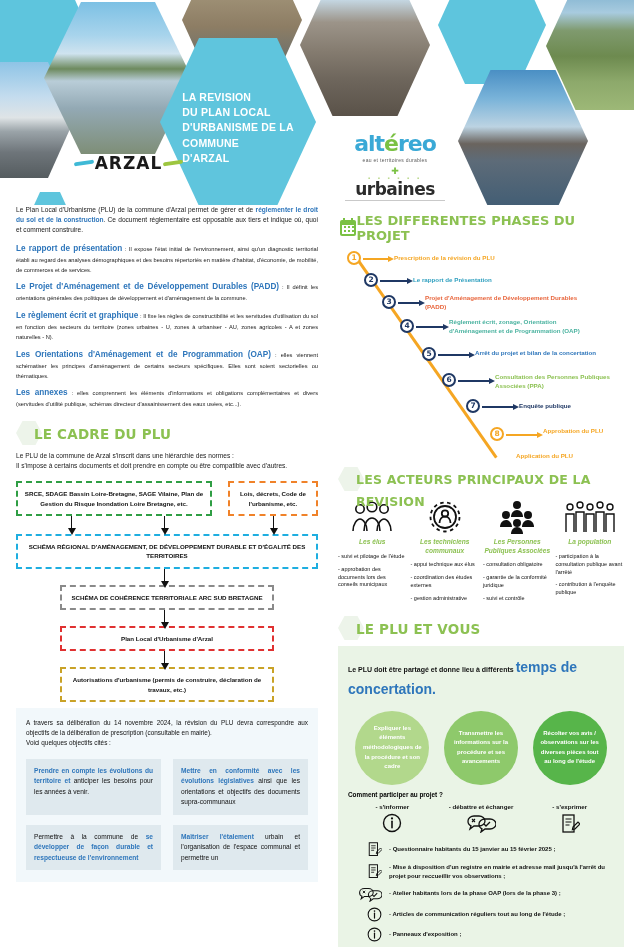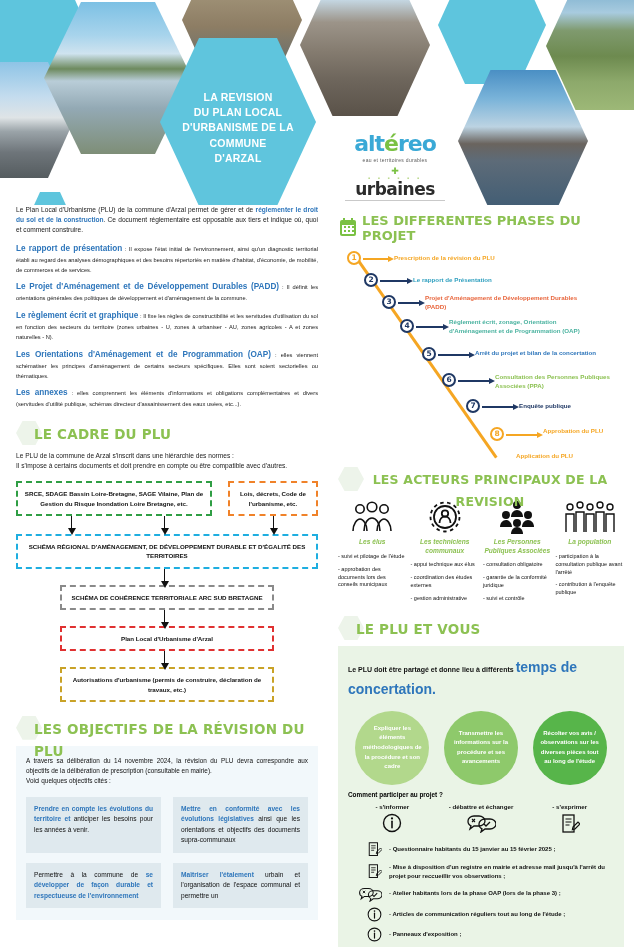--- a/index.html
+++ b/index.html
@@ -48,21 +48,21 @@
   }
 
   .title-hex {
     position: absolute;
     background: #5fc5dd;
     clip-path: polygon(25% 0%, 75% 0%, 100% 50%, 75% 100%, 25% 100%, 0% 50%);
     display: flex; align-items: center; justify-content: center;
   }
   .title-hex .ttl {
     color: #fff; font-size: 10.5px; font-weight: 600; line-height: 1.45;
-    text-align: center; letter-spacing: .2px; padding: 0 10px; margin-top: 12px;
+    letter-spacing: .2px; padding: 0 10px; margin-top: 12px;
   }
 
   
   .logo-arzal { position: absolute; left: 76px; top: 150px; width: 105px; height: 26px; }
   .logo-arzal .word {
     font-family: "DejaVu Sans", sans-serif; font-weight: 700; font-size: 17px;
     letter-spacing: 1px; color: #1a1a1a; text-align: center; line-height: 26px;
   }
   .logo-arzal .swoosh-l, .logo-arzal .swoosh-r {
     position:absolute; top:11px; width:20px; height:4px; border-radius:3px;
@@ -136,21 +136,21 @@
 
   
   .obj-panel { background:#f2f8fb; padding:10px 10px 12px; margin-top:6px; }
   .obj-intro { font-size:6.4px; line-height:1.6; text-align:justify; color:#111; }
   .obj-grid { display:grid; grid-template-columns:1fr 1fr; gap:10px 12px; margin-top:10px; }
   .obj-card { background:#dfe9ee; padding:7px 8px; font-size:6.6px; line-height:1.6; text-align:justify; }
   .obj-card .b { color:#2e76bb; font-weight:700; }
   .obj-card .n { color:#111; }
 
   
-  .phase-head { display:flex; align-items:center; gap:6px; margin:8px 0 4px 2px; }
+  .phase-head { display:flex; align-items:center; margin:8px 0 4px 2px; }
   .cal-icon { width:17px; height:16px; background:#7ac143; border-radius:2px; position:relative; }
   .cal-icon::before {
     content:""; position:absolute; left:2px; right:2px; top:5px; bottom:2px;
     background: repeating-linear-gradient(90deg,#fff 0 2px,transparent 2px 4px),
                 repeating-linear-gradient(0deg,#fff 0 2px,transparent 2px 4px);
   }
   .cal-icon::after {
     content:""; position:absolute; left:3px; top:-2px; width:2px; height:4px; background:#7ac143;
     box-shadow: 8px 0 0 #7ac143;
   }
@@ -234,20 +234,25 @@
   <div class="title-hex" style="left:160px;top:38px;width:156px;height:168px;">
     <div class="ttl">
       <div>LA REVISION</div>
       <div>DU PLAN LOCAL</div>
       <div>D'URBANISME DE LA</div>
       <div>COMMUNE</div>
       <div>D'ARZAL</div>
     </div>
   </div>
 
+  <div class="logo-arzal">
+    <div class="swoosh-l"></div>
+    <div class="word">ARZAL</div>
+    <div class="swoosh-r"></div>
+  </div>
 
   <div class="logo-altereo">
     <div class="nm"><span>alt</span><span class="acc">é</span><span>reo</span></div>
     <div class="sub">eau et territoires durables</div>
   </div>
 
   <div class="logo-calidris">
     <div class="bird">✚</div>
     <div class="dots">▪ ▪ ▪ ▪ ▪ ▪</div>
     <div class="nm">urbaines</div>
@@ -307,24 +312,20 @@
       <div class="arrow1">
           <div class="arrowdn" style="left:148px;"></div>
         </div>
       <div class="hbox b-red" style="width:214px;margin:0 auto;">Plan Local d'Urbanisme d'Arzal</div>
       <div class="arrow1">
           <div class="arrowdn" style="left:148px;"></div>
         </div>
       <div class="hbox b-tan" style="width:214px;margin:0 auto;">Autorisations d'urbanisme (permis de construire, déclaration de travaux, etc.)</div>
     </div>
 
-    <div class="sec-head" style="margin-top:16px;">
-      <div class="hexbg"></div>
-      <div class="htxt">LES OBJECTIFS DE LA RÉVISION DU PLU</div>
-    </div>
     <div class="obj-panel">
       <p class="obj-intro">A travers sa délibération du 14 novembre 2024, la révision du PLU devra correspondre aux objectifs de la délibération de prescription  (consultable en mairie).</p>
       <p class="obj-intro">Voici quelques objectifs cités :</p>
       <div class="obj-grid">
         <div class="obj-card">
           <span class="b">Prendre en compte les évolutions du territoire et </span><span class="n">anticiper les besoins pour les années à venir.</span>
         </div>
         <div class="obj-card">
           <span class="b">Mettre en conformité avec les évolutions législatives </span><span class="n">ainsi que les orientations et objectifs des documents supra-communaux</span>
         </div>
@@ -378,21 +379,21 @@
 
       <div class="tl-node orange" style="left:152px;top:180px;">8</div>
       <div class="tl-arrow orange" style="left:168px;top:187px;width:32px;"></div>
       <div class="tl-lbl" style="left:205px;top:180px;color:#f5a623;width:80px;">Approbation du PLU</div>
 
       <div class="tl-lbl" style="left:178px;top:205px;color:#f5a623;width:130px;">Application du PLU</div>
     </div>
 
     <div class="sec-head" style="margin-top:2px;">
       <div class="hexbg"></div>
-      <div class="htxt" style="font-size:12.5px;text-align:center;">LES ACTEURS PRINCIPAUX DE LA REVISION</div>
+      <div class="htxt" style="font-size:12.5px;">LES ACTEURS PRINCIPAUX DE LA REVISION</div>
     </div>
 
     <div class="actors">
       <div class="actor">
         <div class="ic">
           <svg width="46" height="32" viewBox="0 0 46 32">
             <circle cx="11" cy="8" r="4.2" fill="none" stroke="#111" stroke-width="1.6"></circle>
             <circle cx="23" cy="6" r="4.8" fill="none" stroke="#111" stroke-width="1.6"></circle>
             <circle cx="35" cy="8" r="4.2" fill="none" stroke="#111" stroke-width="1.6"></circle>
             <path d="M4 30c0-7 4-12 7-12s7 5 7 12" fill="none" stroke="#111" stroke-width="1.6"></path>

